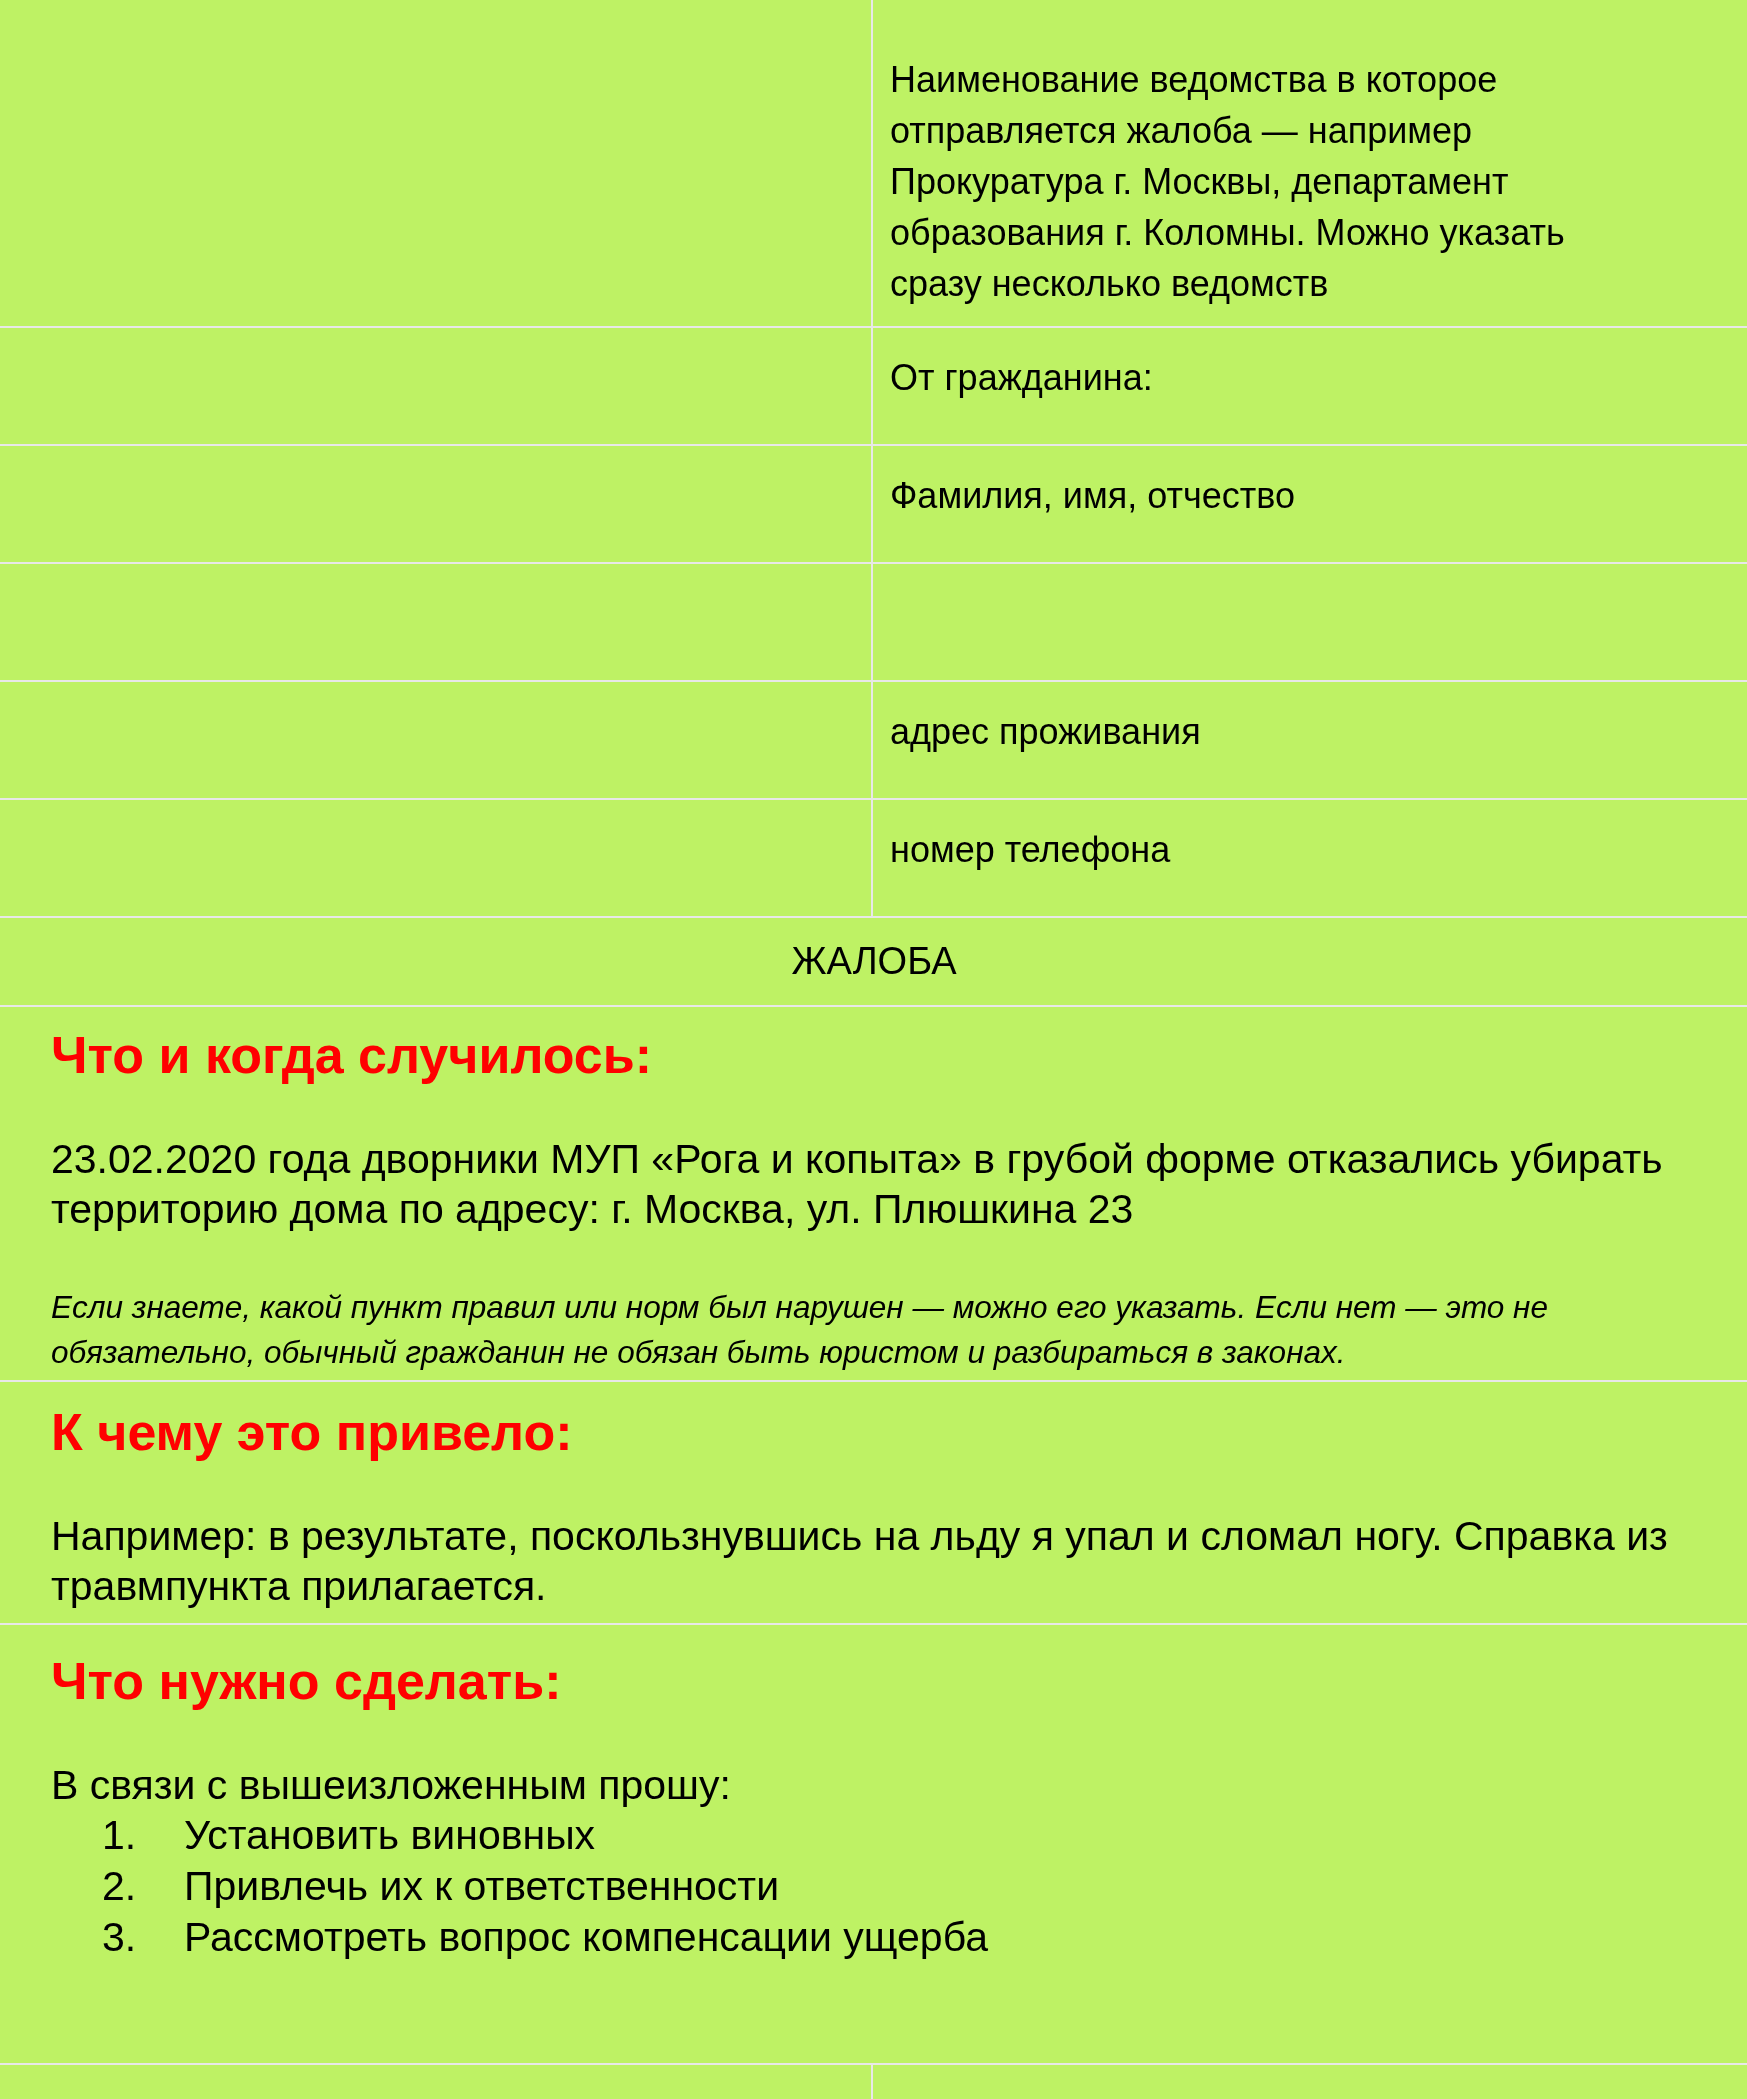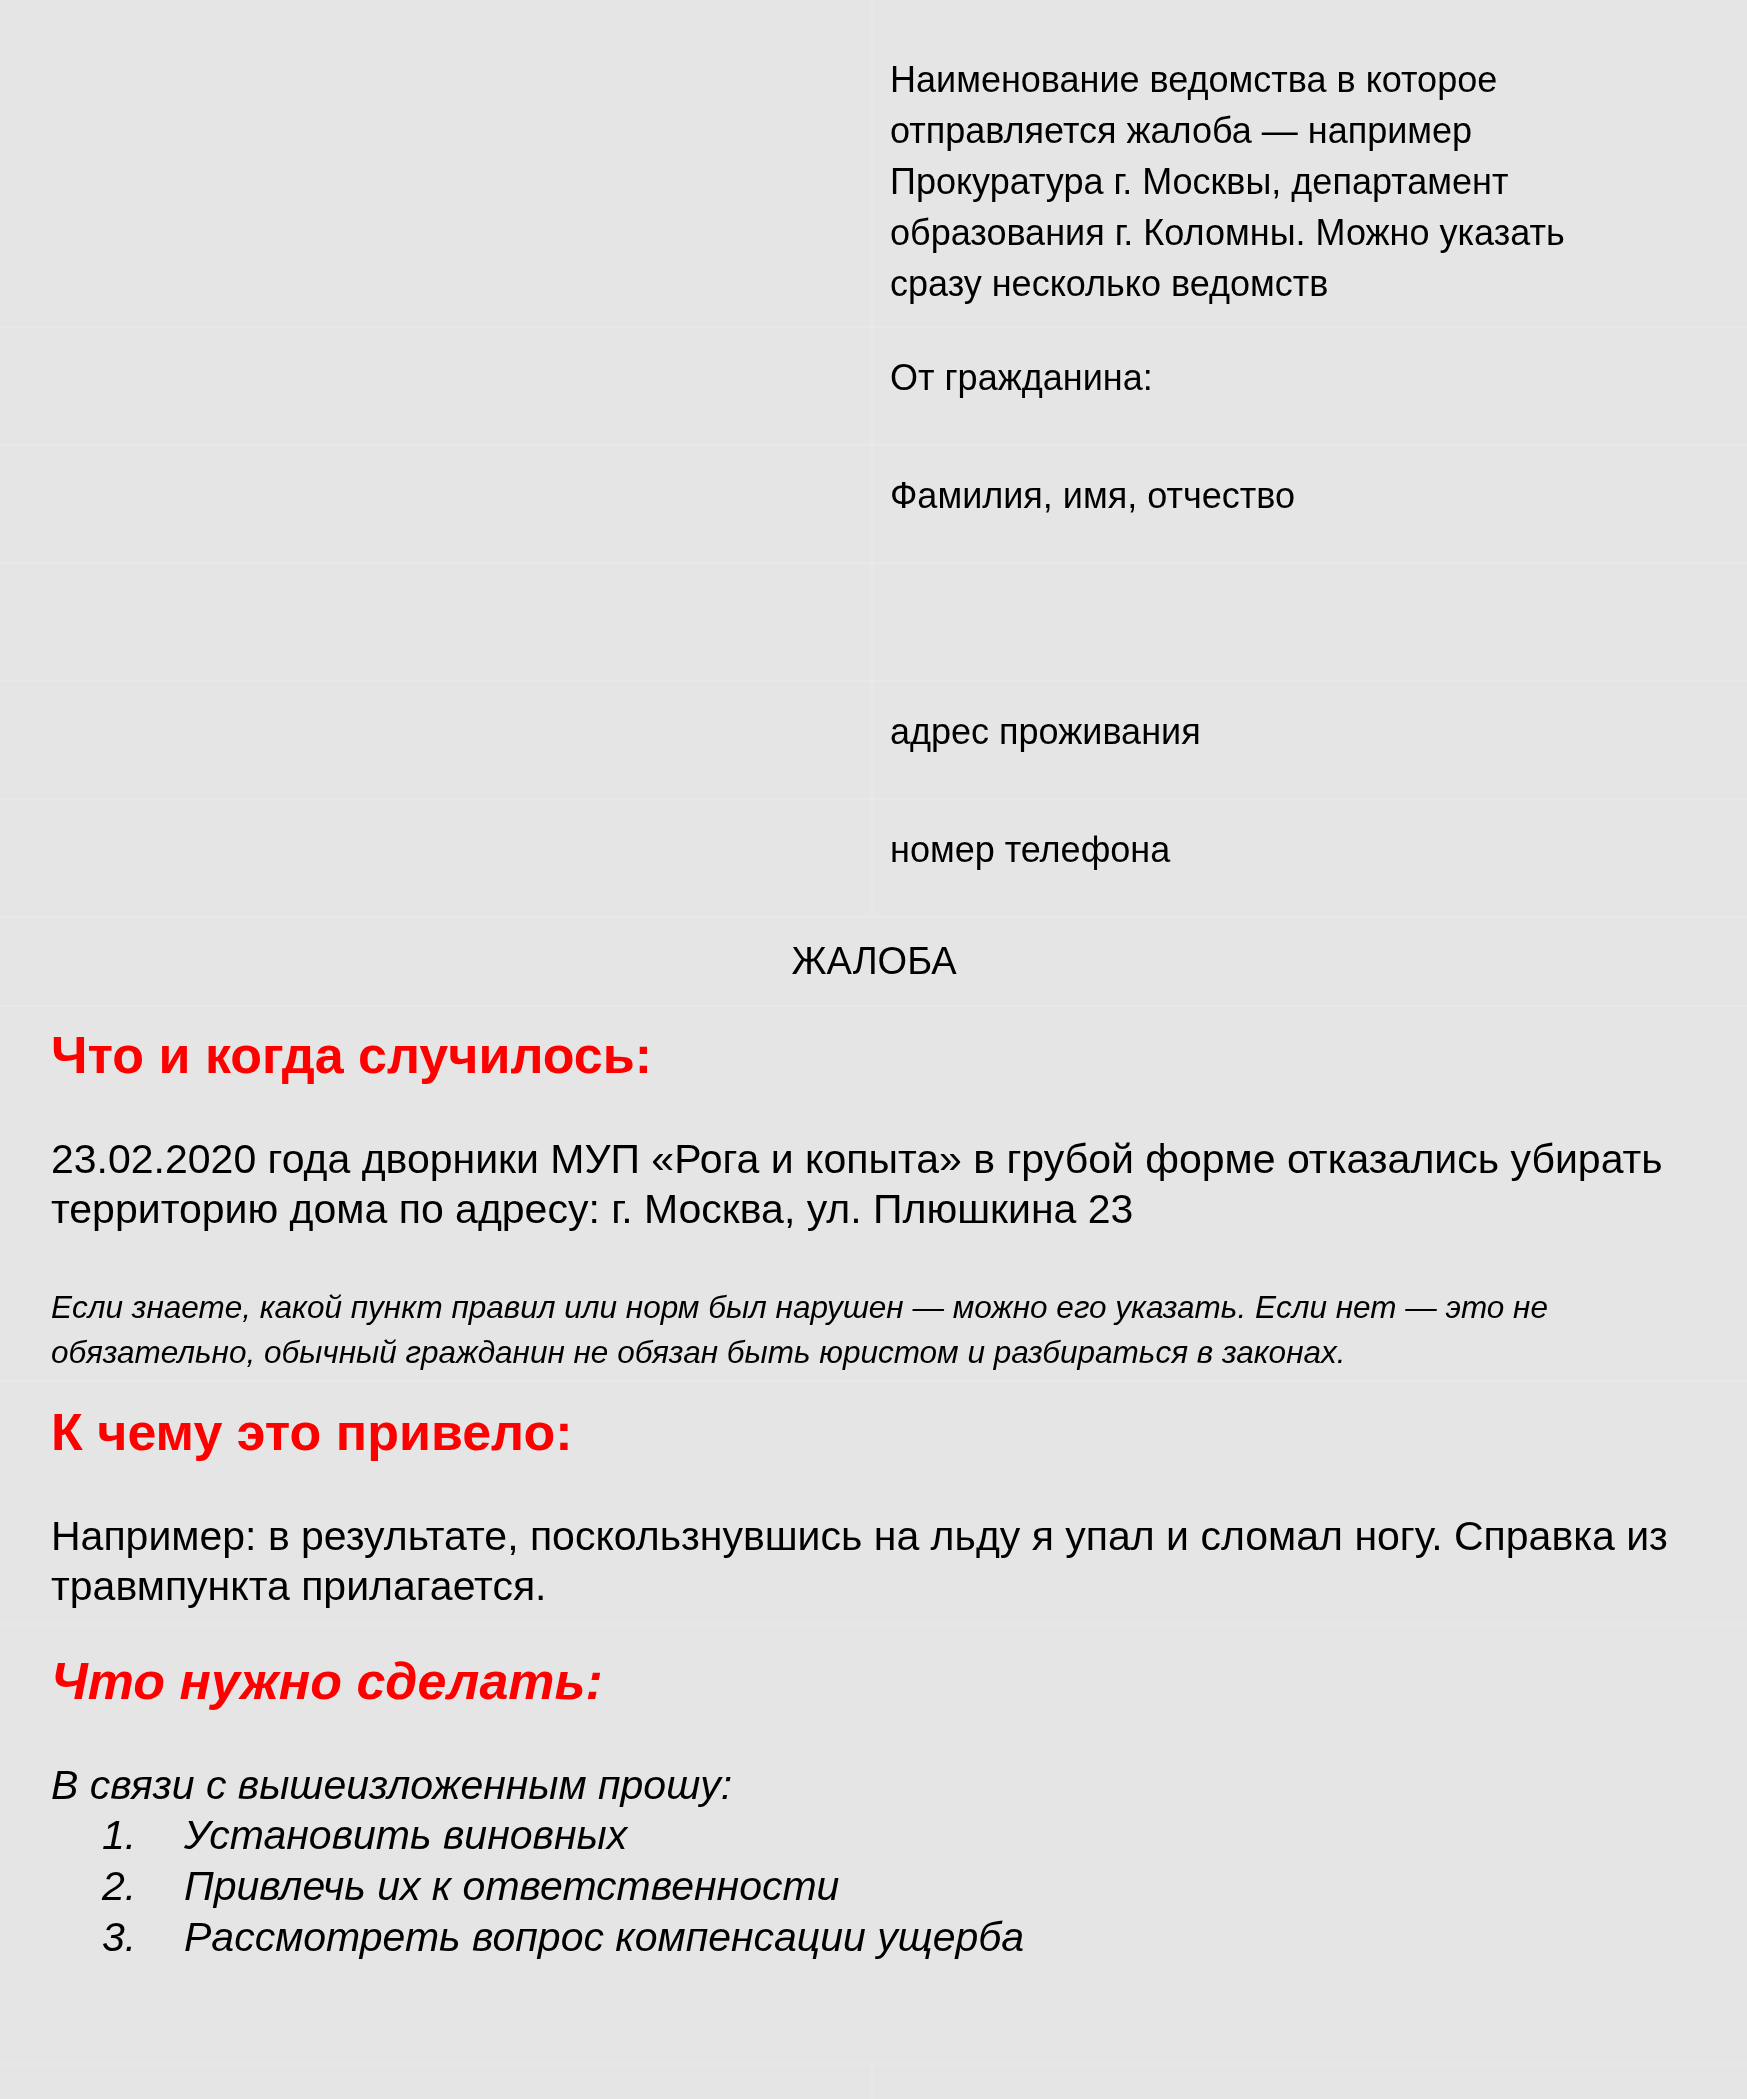--- a/index.html
+++ b/index.html
@@ -3,21 +3,21 @@
 <meta charset="utf-8">
 <style>
   :root{
     --line:#e8e8e8;
     --red:#ff0000;
     --ink:#000000;
   }
   html,body{margin:0;padding:0;background:#fff;}
   .page{
     width:1748px;height:2099px;
-    background:#e5e5e5;color:var(--ink);
+    background:#bef264;color:var(--ink);
     font-family:"Liberation Sans", sans-serif;
     overflow:hidden;position:relative;box-sizing:border-box;
   }
   
   .t-row{display:flex;box-sizing:border-box;border-bottom:2.7px solid var(--line);}
   .t-left{width:873px;box-sizing:border-box;border-right:2.7px solid var(--line);padding-left:50px;}
   .t-right{flex:1;box-sizing:border-box;padding-left:17px;padding-right:18px;}
   .row-header{height:328px;}
   .row-header .t-right{padding-top:54px;font-size:36px;line-height:51px;white-space:pre-line;}
   .row-field{height:118px;}
@@ -25,21 +25,21 @@
   
   .row-title{
     height:89px;box-sizing:border-box;border-bottom:2.7px solid var(--line);
     text-align:center;padding-top:18px;font-size:38px;line-height:51px;
   }
   
   .section{box-sizing:border-box;border-bottom:2.7px solid var(--line);
     padding-left:51px;padding-right:10.8px;overflow:hidden;}
   .sec-a{height:375px;}
   .sec-b{height:243px;}
-  .sec-c{height:440px;font-style:italic;}
+  .sec-c{height:440px;}
   .sec-heading{
     font-size:52px;line-height:50px;font-weight:bold;color:var(--red);
     margin:25px 0 0 0;
   }
   .sec-a .sec-heading{margin-top:23.4px;}
   .sec-c .sec-heading{margin-top:31px;}
   .sec-body{font-size:41px;line-height:50px;margin:54px 0 0 0;white-space:pre-line;}
   .sec-note{font-size:31.5px;line-height:45px;font-style:italic;margin:51px 0 0 0;white-space:pre-line;}
   
   .req-list{margin:0 0 0 51px;padding:0;list-style:none;}

